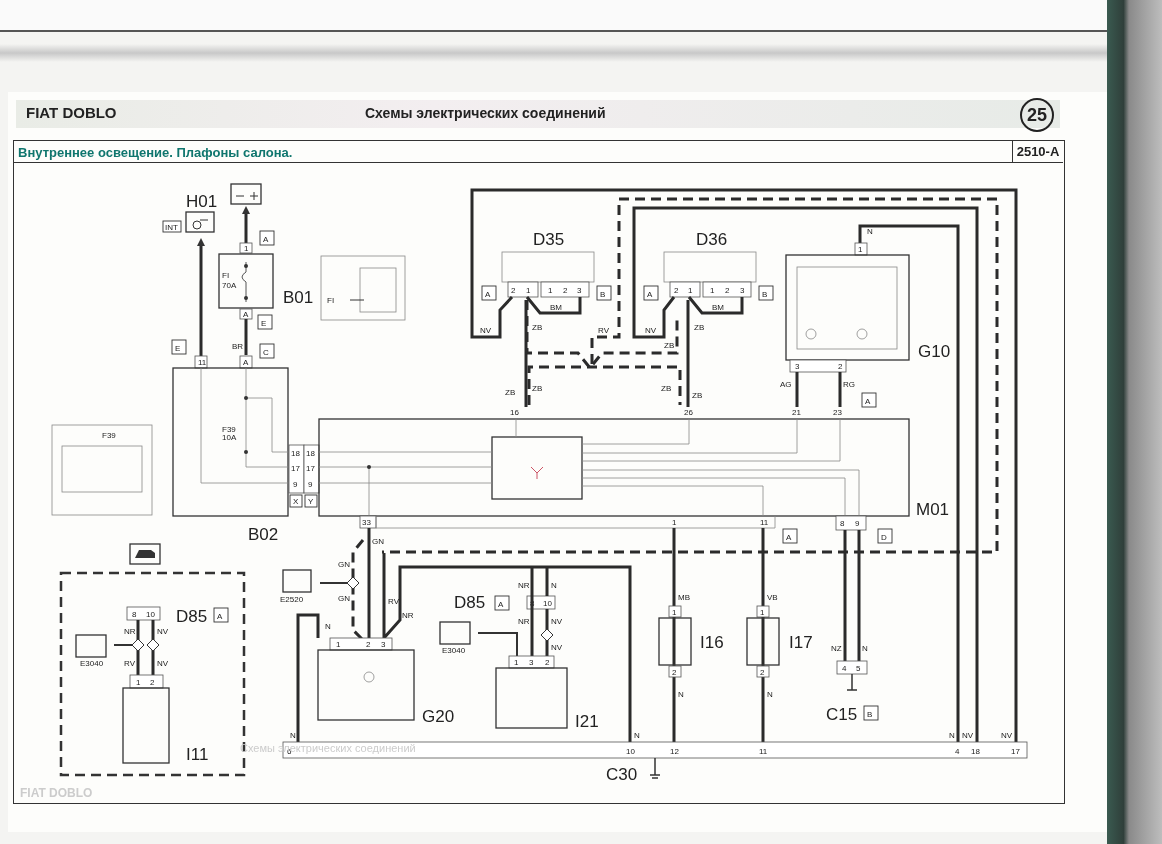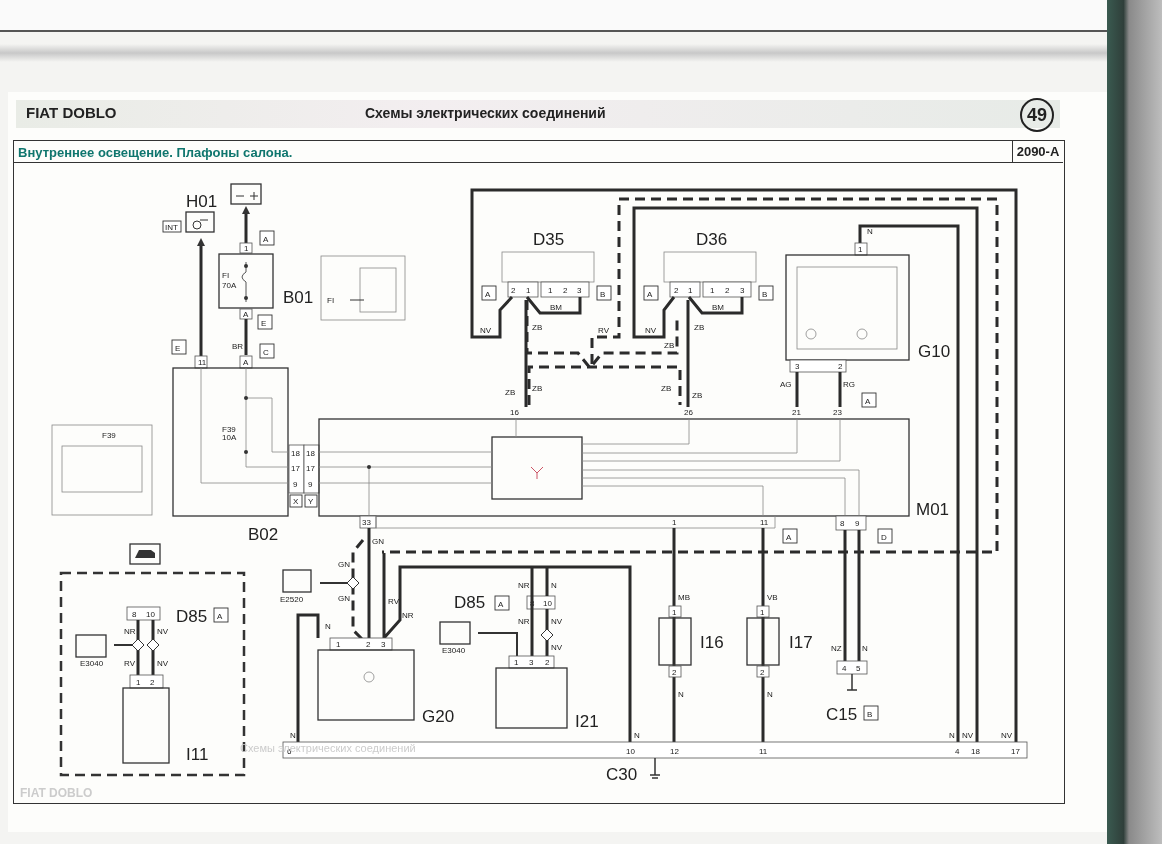--- a/index.html
+++ b/index.html
@@ -33,26 +33,26 @@
 <body>
 
 <div class="prev-page"></div>
 <div class="shadow"></div>
 <div class="page"></div>
 <div class="binder"></div>
 
 <div class="hdr"></div>
 <div class="brand">FIAT DOBLO</div>
 <div class="section">Схемы электрических соединений</div>
-<div class="pnum">49</div>
+<div class="pnum">25</div>
 
 <div class="frame"></div>
 <div class="titlebar"></div>
 <div class="dtitle">Внутреннее освещение. Плафоны салона.</div>
-<div class="code">2090-A</div>
+<div class="code">2510-A</div>
 
 <svg width="1162" height="844">
 
   <g>
     <rect x="231" y="184" width="30" height="20" class="box"></rect>
     <path d="M236 196 h8 M250 196 h8 M254 192 v8" stroke="#333" stroke-width="1" fill="none"></path>
   </g>
   <g>
     <rect x="186" y="212" width="28" height="20" class="box"></rect>
     <circle cx="197" cy="225" r="4" fill="none" stroke="#333"></circle>

